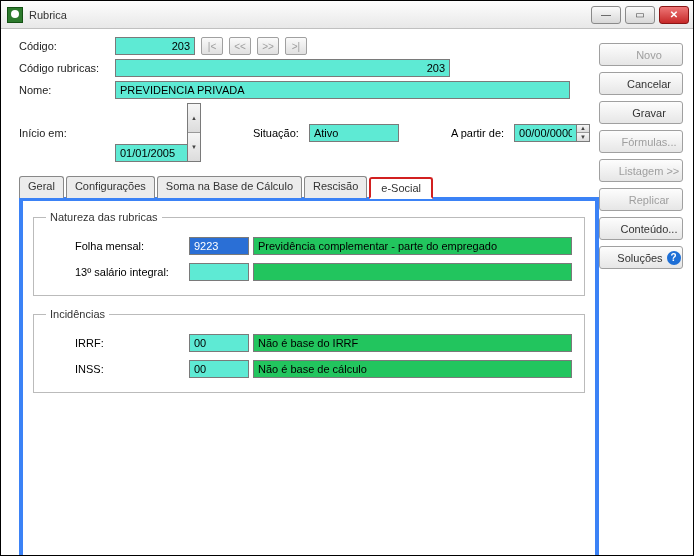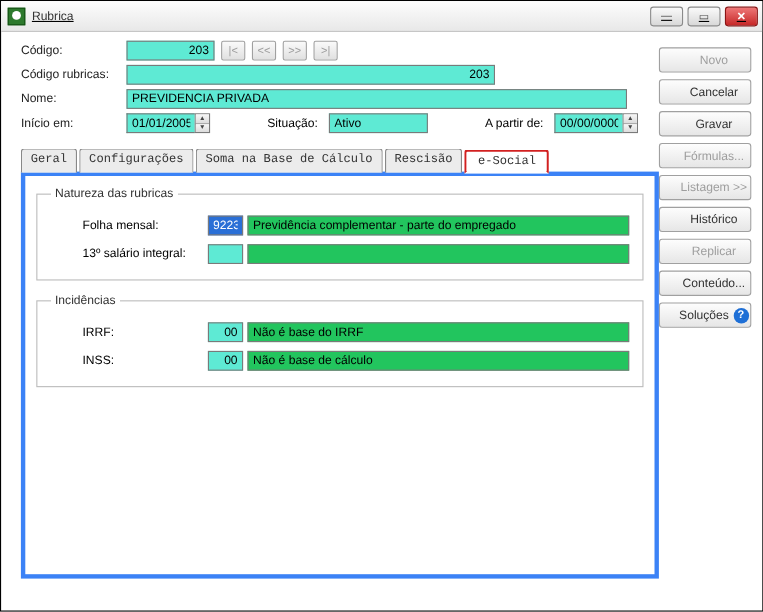--- a/index.html
+++ b/index.html
@@ -14,21 +14,20 @@
     border: 1px solid #000;
     overflow: hidden;
   }
   .titlebar {
     height: 28px;
     background: linear-gradient(#fdfdfd, #e8e8e8);
     border-bottom: 1px solid #c0c0c0;
     display: flex;
     align-items: center;
     padding: 0 4px 0 6px;
-    text-decoration: underline;
   }
   .titlebar .icon {
     width: 16px; height: 16px;
     background: #2d7a2d;
     border: 1px solid #145214;
     margin-right: 6px;
     position: relative;
   }
   .titlebar .icon::after {
     content: "";
@@ -112,21 +111,21 @@
   .spin .spinbtns div {
     flex: 1;
     background: linear-gradient(#f6f6f6,#dcdcdc);
     font-size: 6px;
     display: flex; align-items: center; justify-content: center;
     color: #444;
   }
   .spin .spinbtns div:first-child { border-bottom: 1px solid #999; }
 
   .tabs { margin-top: 14px; position: relative; }
-  .tabstrip { display: flex; position: relative; z-index: 2; font-family: Liberation Mono, monospace; }
+  .tabstrip { display: flex; position: relative; z-index: 2; }
   .tab {
     border: 1px solid #888;
     border-bottom: none;
     background: #ececec;
     padding: 3px 8px;
     margin-right: 2px;
     border-radius: 3px 3px 0 0;
     font-size: 11px;
     color: #333;
     cursor: pointer;
@@ -148,21 +147,21 @@
   }
 
   fieldset {
     border: 1px solid #bbb;
     margin: 0 0 12px 0;
     padding: 14px 12px 14px 12px;
   }
   legend { color: #333; padding: 0 4px; font-size: 11px; }
   .frow { display: flex; align-items: center; margin-bottom: 8px; gap: 4px; }
   .frow .flbl { width: 110px; margin-left: 29px; }
-  .codebox { width: 32px; text-align: right; }
+  .codebox { width: 60px; text-align: left; }
   .codebox.sel { background: #2a6fd6; color: #fff; }
   .descbox { flex: 1; background: #22c55e; }
 </style>
 </head>
 <body>
 
 <div class="titlebar">
   <div class="icon"></div>
   <div class="title">Rubrica</div>
   <div class="winbtns">
@@ -190,21 +189,21 @@
     </div>
 
     <div class="row">
       <div class="lbl">Nome:</div>
       <input class="field" style="width: 455px;" value="PREVIDENCIA PRIVADA">
     </div>
 
     <div class="row">
       <div class="lbl">Início em:</div>
       <div class="spin">
-        <input class="field" style="width: 62px;" value="01/01/2005">
+        <input class="field" style="width: 72px; margin-top: 41px;" value="01/01/2005">
         <div class="spinbtns">
             <div>▲</div>
             <div>▼</div>
           </div>
       </div>
       <div style="width:40px"></div>
       <div>Situação:</div>
       <input class="field" style="width: 90px; margin-left: 4px;" value="Ativo">
       <div style="width:40px"></div>
       <div>A partir de:</div>
@@ -259,21 +258,20 @@
     </div>
 
   </div>
 
   <div class="side">
     <div class="sidebtn disabled">Novo</div>
     <div class="sidebtn">Cancelar</div>
     <div class="sidebtn">Gravar</div>
     <div class="sidebtn disabled">Fórmulas...</div>
     <div class="sidebtn disabled">Listagem &gt;&gt;</div>
-    <div class="sidebtn">Histórico</div>
     <div class="sidebtn disabled">Replicar</div>
     <div class="sidebtn">Conteúdo...</div>
     <div class="sidebtn">
       <span>Soluções</span>
       <span class="help">?</span>
     </div>
   </div>
 </div>
 
 </body></html>

